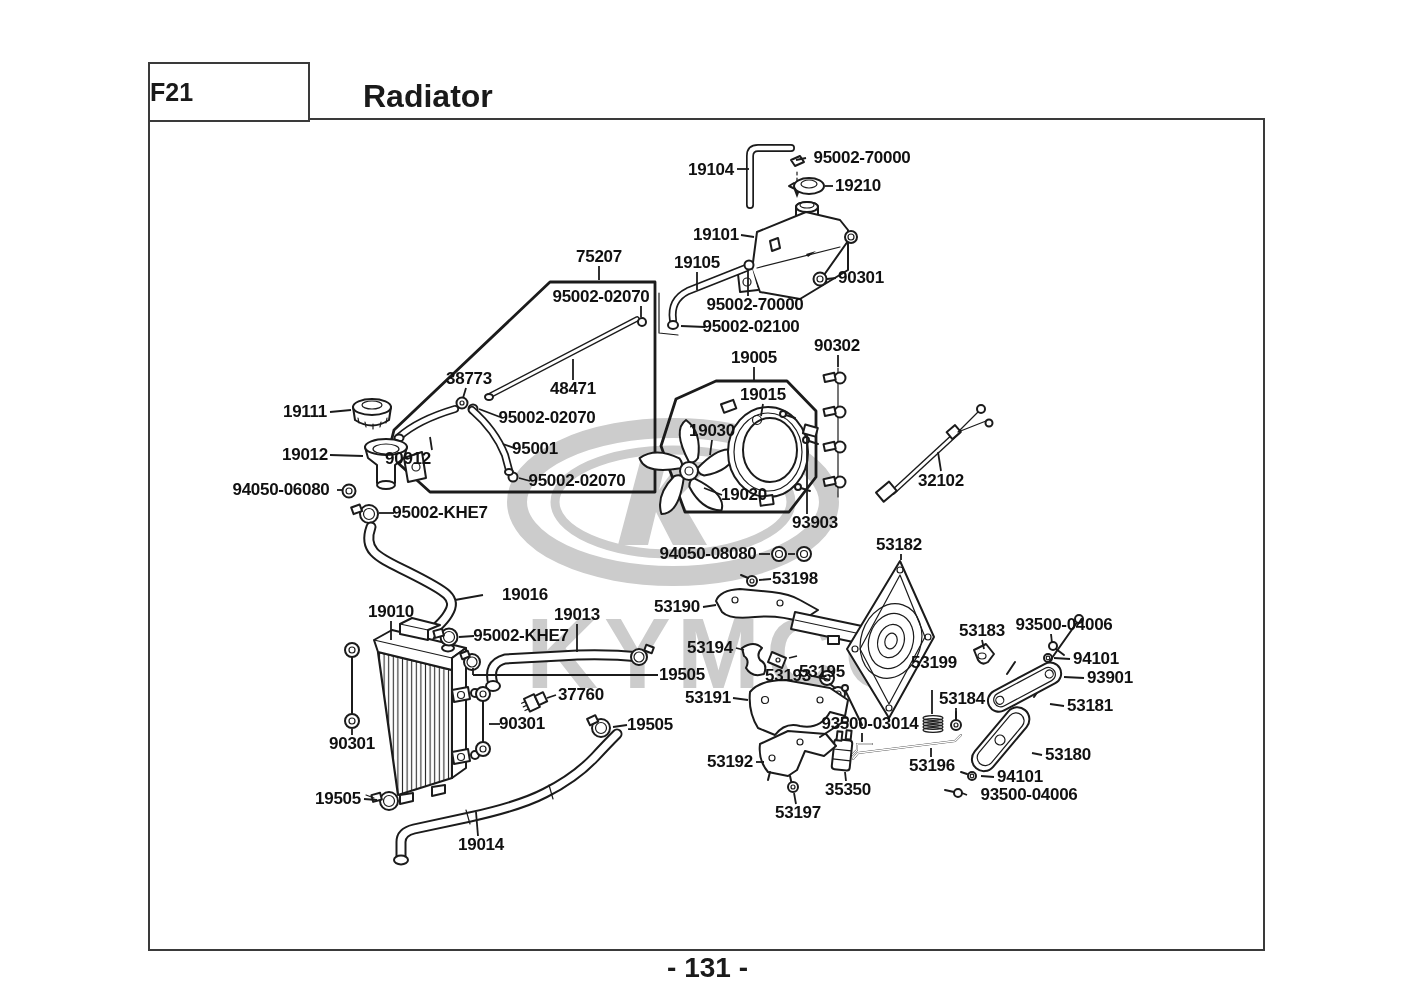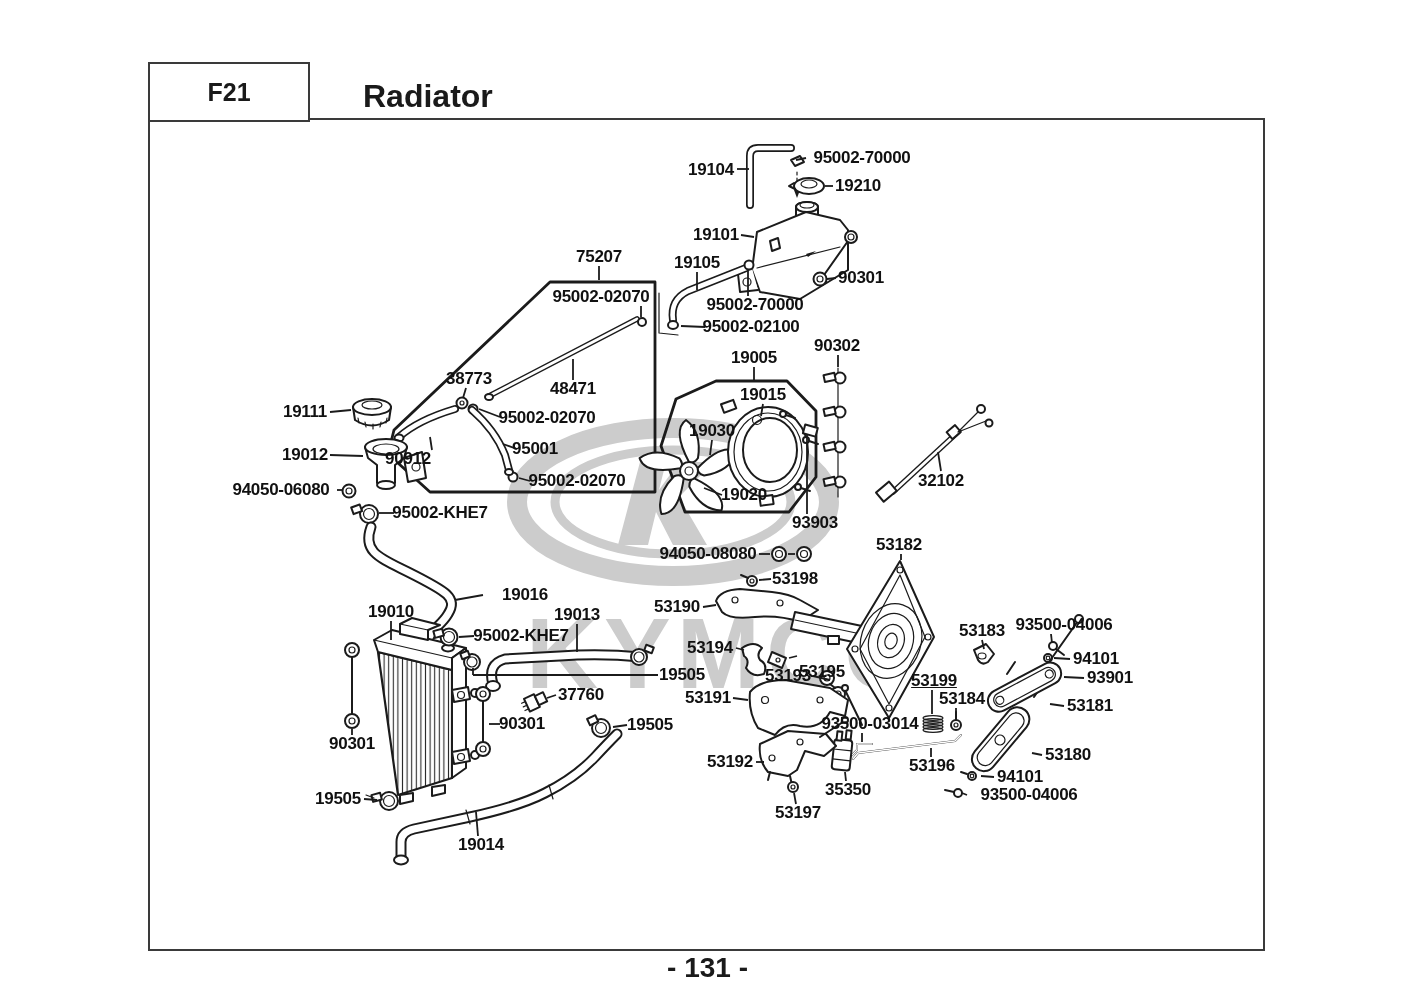--- a/index.html
+++ b/index.html
@@ -1,21 +1,21 @@
 <!DOCTYPE html>
 <html><head>
 <meta charset="utf-8">
 <style>
   html,body{margin:0;padding:0;background:#fff;}
   body{width:1415px;height:1000px;position:relative;overflow:hidden;
        font-family:"Liberation Sans",sans-serif;color:#1a1a1a;}
   .page-border{position:absolute;left:148px;top:118px;width:1113px;height:829px;
        border:2px solid #3a3a3a;background:transparent;}
   .header-box{position:absolute;left:148px;top:62px;width:158px;height:56px;
-       border:2px solid #3a3a3a;background:#fff;display:flex;align-items:center;justify-content:center;
+       border:2px solid #3a3a3a;background:#fff;display:flex;align-items:center;justify-content:flex-start;
        font-size:25px;font-weight:bold;}
   .header-title{position:absolute;left:363px;top:78px;font-size:32px;font-weight:bold;}
   .page-number{position:absolute;left:0;top:952px;width:1415px;text-align:center;
        font-size:28px;font-weight:bold;}
   #art{position:absolute;left:0;top:0;}
   #labels{position:absolute;left:0;top:0;width:1415px;height:1000px;pointer-events:none;}
   .part-label{position:absolute;transform:translate(-50%,-50%);
        font-size:17px;font-weight:bold;white-space:nowrap;color:#111;letter-spacing:-0.3px;}
   #callouts line{stroke:#1b1b1b;stroke-width:1.8;}
   .ln{stroke:#1b1b1b;fill:none;stroke-width:2;}
@@ -557,21 +557,21 @@
     <div class="part-label" style="left: 521px; top: 636px;">95002-KHE7</div>
     <div class="part-label" style="left: 982px; top: 631px;">53183</div>
     <div class="part-label" style="left: 1064px; top: 625px;">93500-04006</div>
     <div class="part-label" style="left: 710px; top: 648px;">53194</div>
     <div class="part-label" style="left: 822px; top: 656px; margin-top: 16px;">53195</div>
     <div class="part-label" style="left: 1096px; top: 659px;">94101</div>
     <div class="part-label" style="left: 1110px; top: 678px;">93901</div>
     <div class="part-label" style="left: 682px; top: 675px;">19505</div>
     <div class="part-label" style="left: 788px; top: 676px;">53193</div>
     <div class="part-label" style="left: 581px; top: 695px;">37760</div>
-    <div class="part-label" style="left: 934px; top: 681px; text-decoration: underline;">53199</div>
+    <div class="part-label" style="left: 934px; top: 663px;">53199</div>
     <div class="part-label" style="left: 708px; top: 698px;">53191</div>
     <div class="part-label" style="left: 962px; top: 699px;">53184</div>
     <div class="part-label" style="left: 1090px; top: 706px;">53181</div>
     <div class="part-label" style="left: 522px; top: 724px;">90301</div>
     <div class="part-label" style="left: 650px; top: 725px;">19505</div>
     <div class="part-label" style="left: 870px; top: 724px;">93500-03014</div>
     <div class="part-label" style="left: 352px; top: 744px;">90301</div>
     <div class="part-label" style="left: 1068px; top: 755px;">53180</div>
     <div class="part-label" style="left: 932px; top: 766px;">53196</div>
     <div class="part-label" style="left: 730px; top: 762px;">53192</div>

